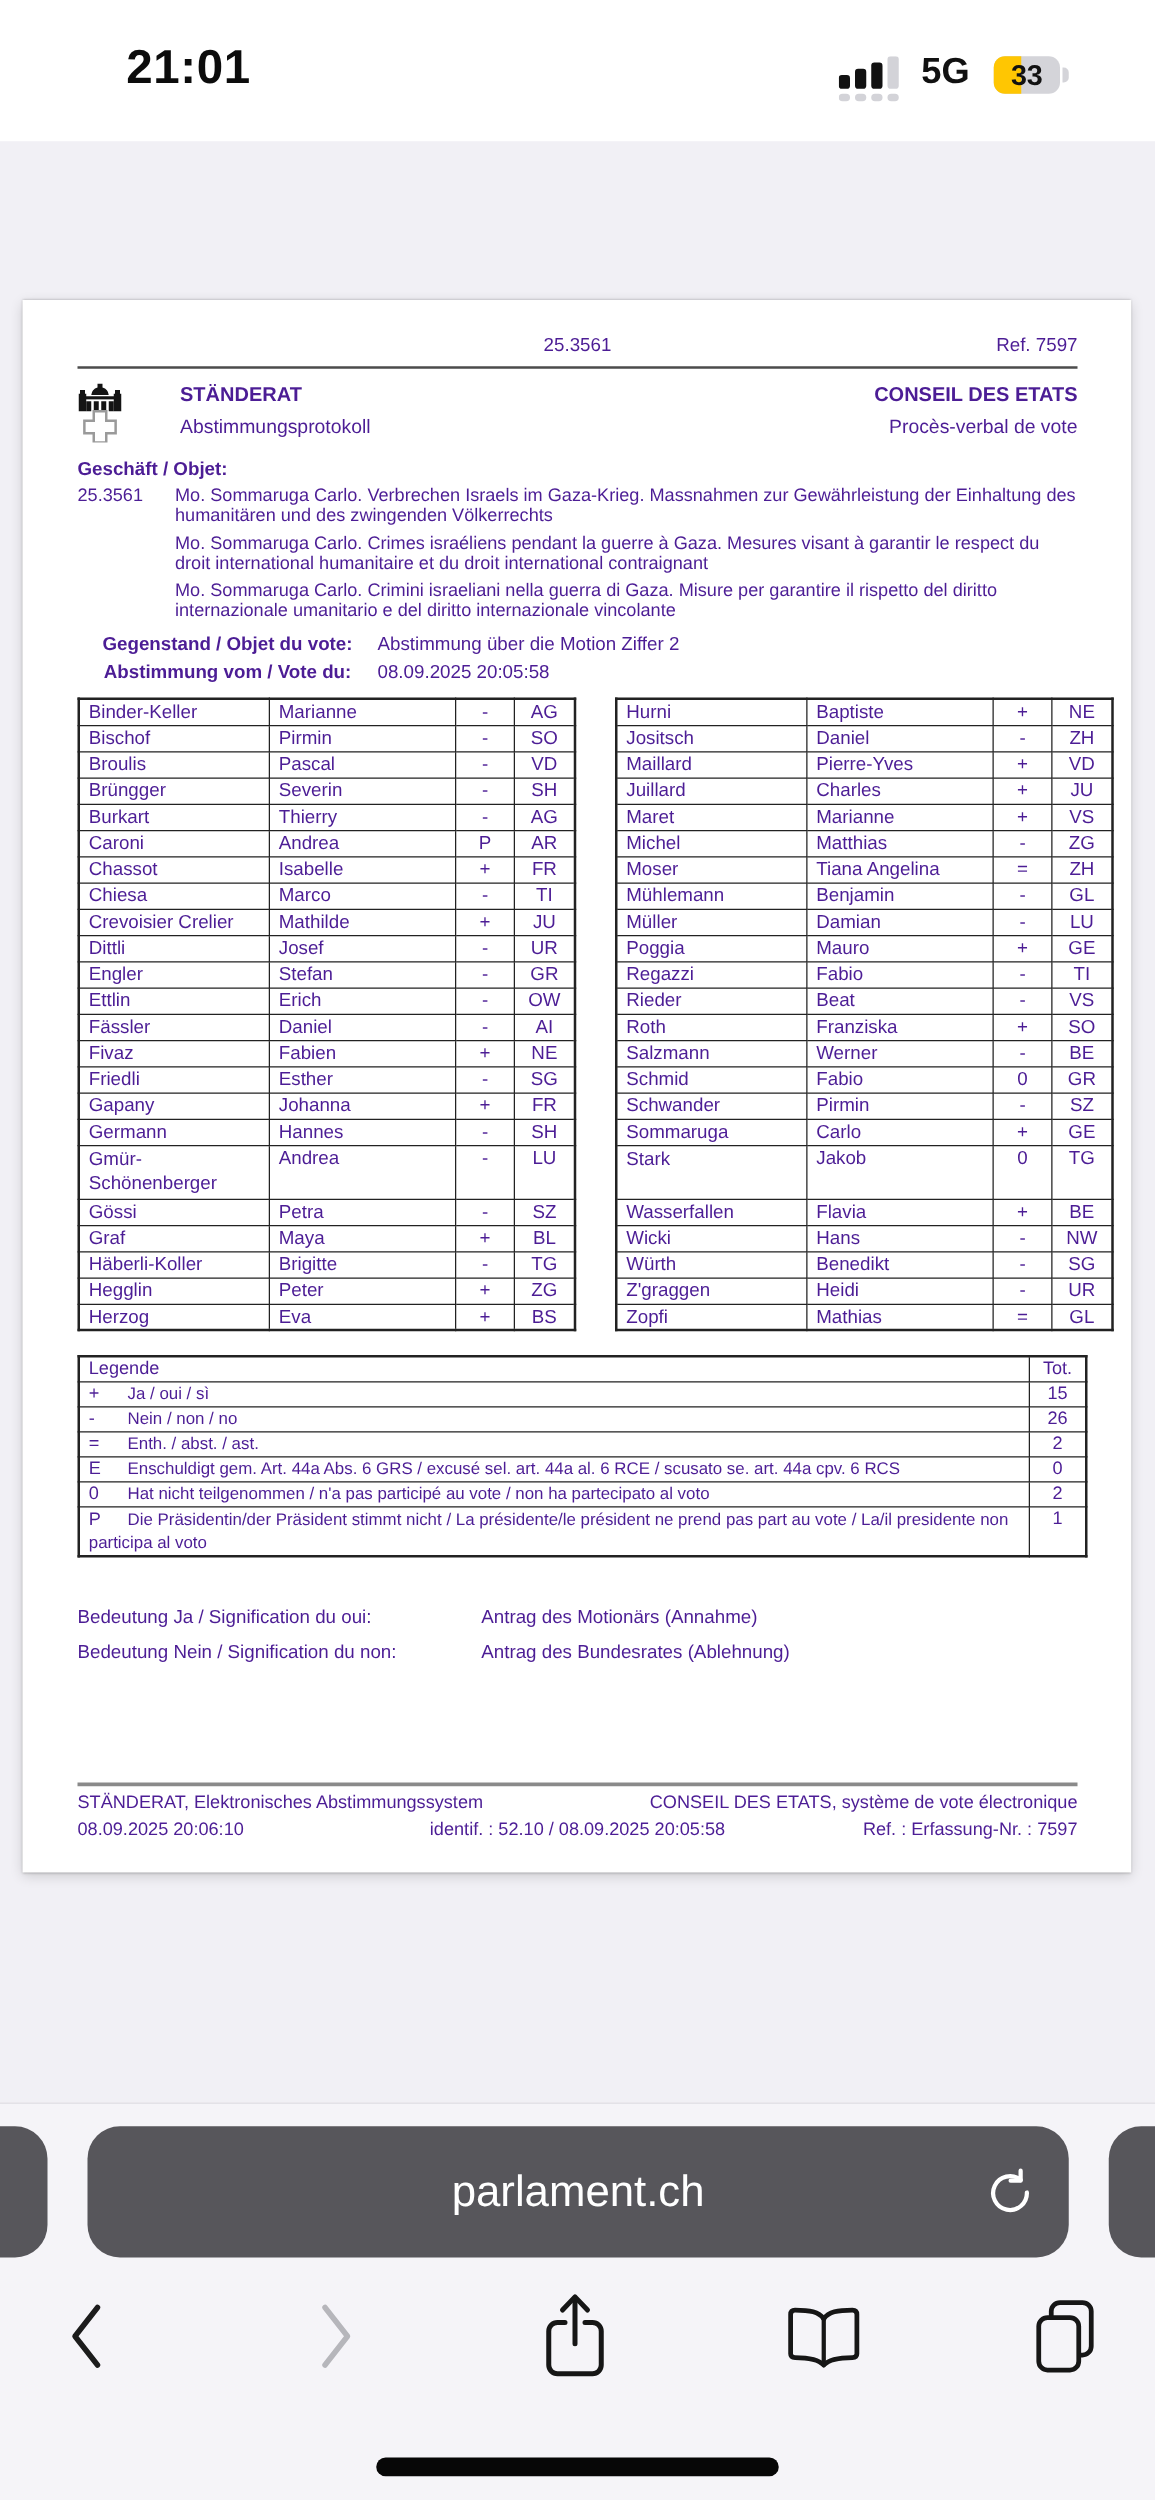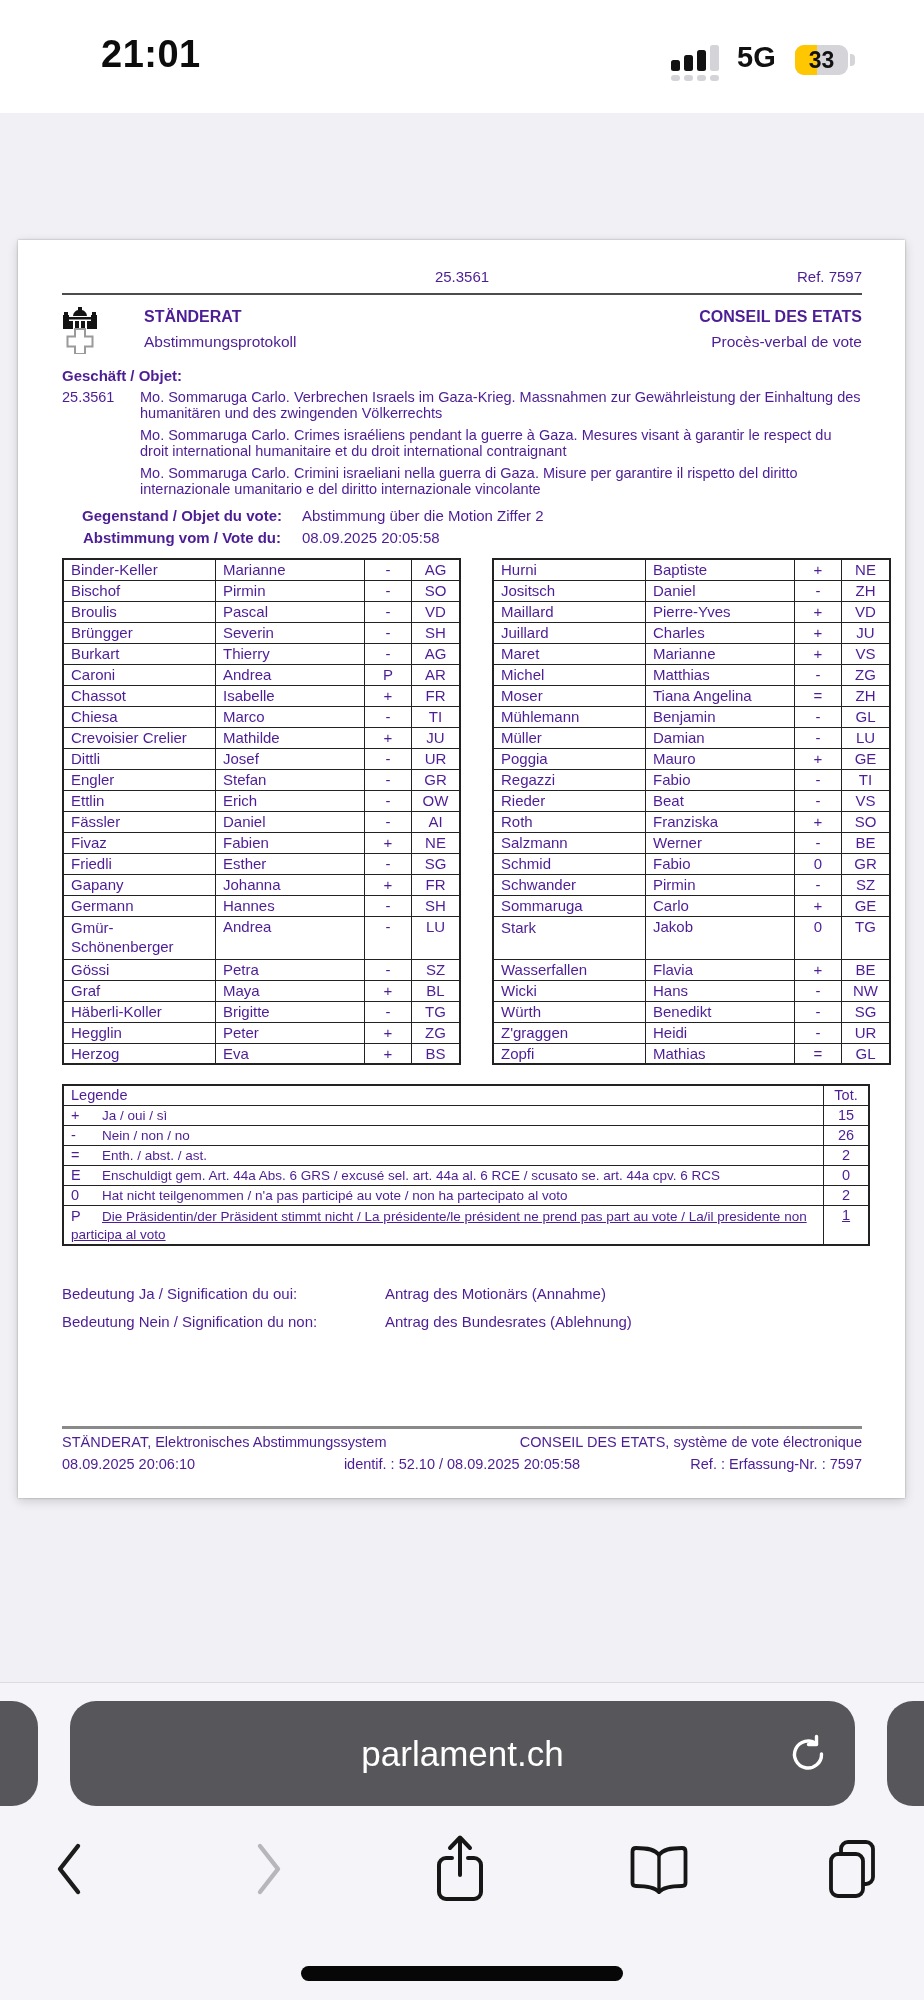--- a/index.html
+++ b/index.html
@@ -56,21 +56,21 @@
   table.votes tr.tall td{vertical-align:top;padding-top:1px;}
   td.c-last{width:144px;padding-left:7px !important;white-space:pre-line;line-height:19px;}
   td.c-first{width:141px;padding-left:7px !important;}
   td.c-vote{width:46px;text-align:center;}
   td.c-canton{width:47px;text-align:center;}
   
   table.legend{border-collapse:collapse;table-layout:fixed;width:800px;margin-top:19px;border:2px solid #222;}
   table.legend td{border:1px solid #222;font-size:13.5px;padding:0;vertical-align:middle;}
   table.legend tr{height:20px;}
   table.legend tr.tall{height:40px;}
-  table.legend tr.tall td{vertical-align:top;padding-top:1px;text-decoration:underline;}
+  table.legend tr.tall td{vertical-align:top;padding-top:1px;}
   td.l-desc{width:752px;padding-left:7px !important;line-height:18px;margin-left:24px;}
   td.l-desc .sym{display:inline-block;width:31px;}
   td.l-desc .sym-head{font-size:14.5px;}
   td.l-tot{width:44px;text-align:center;font-size:14.5px !important;}
   table.legend .legend-head td{font-size:14.5px;}
   
   .meaning{margin-top:39px;font-size:15px;}
   .meaning-row{display:flex;line-height:17px;margin-bottom:11px;}
   .meaning-row .lbl{width:323px;flex:0 0 323px;}
   

